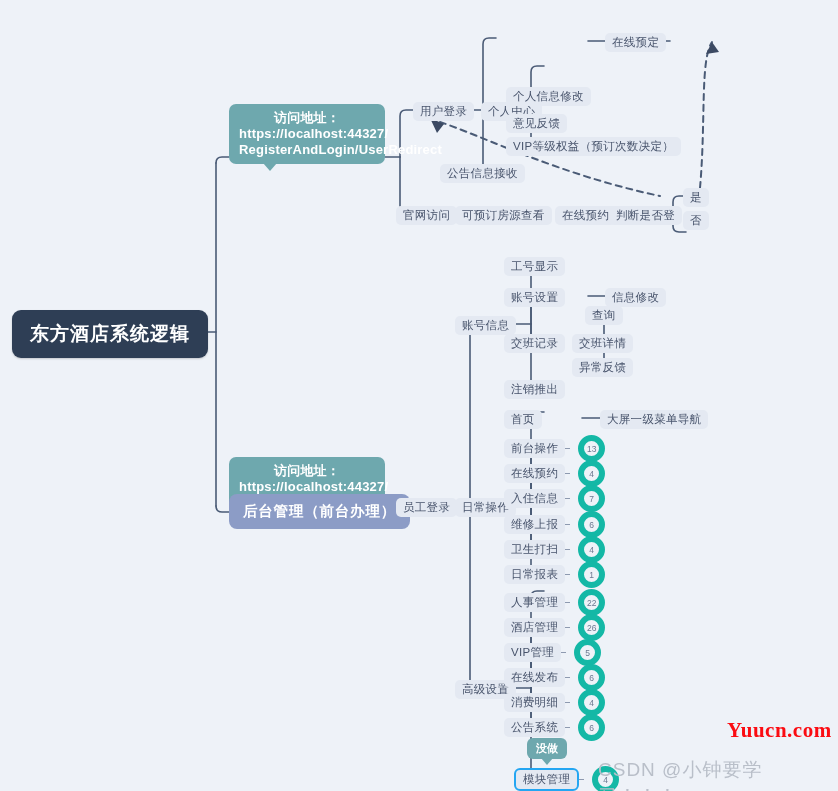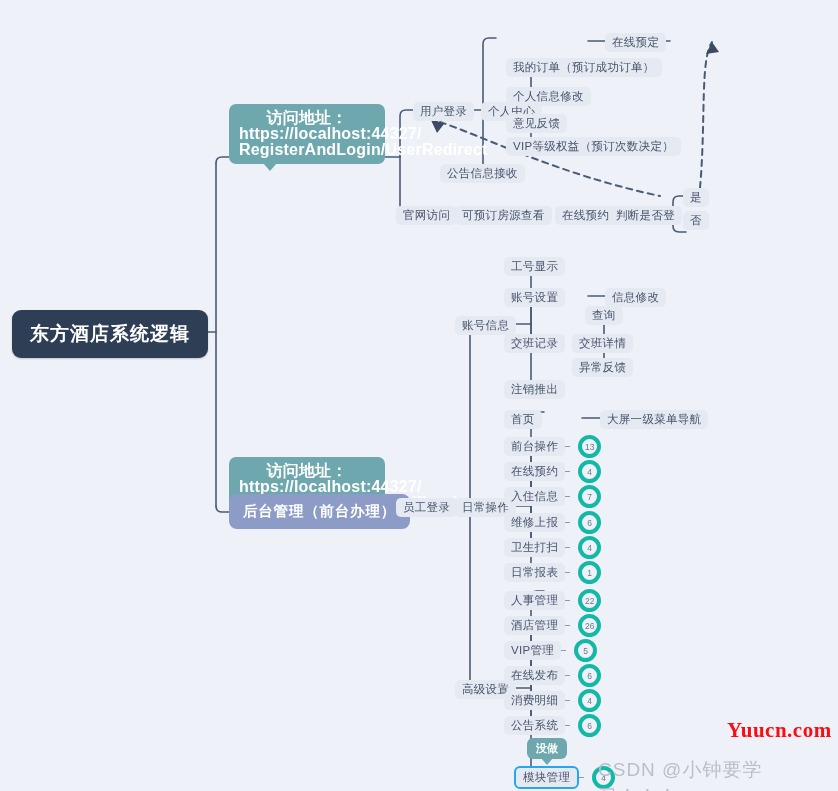--- a/index.html
+++ b/index.html
@@ -58,21 +58,21 @@
     font-size:11.5px;
     line-height:15px;
     color:#48546c;
   }
 
   
   .badge{
     display:inline-flex;align-items:center;justify-content:center;
     width:15px;height:15px;
     margin-left:8px;
-    border:4px solid #14b8a6;
+    border:6px solid #14b8a6;
     border-radius:50%;
     font-size:8.5px;
     color:#6b7890;
     background:transparent;
     flex:0 0 auto;
   }
   .badge-wrap{
     position:absolute;
     display:flex;align-items:center;
   }
@@ -81,21 +81,21 @@
     width:5px;height:1px;background:#8e9ab0;margin-left:0px;
   }
 
   
   .tooltip{
     position:absolute;
     background:#6ea8ae;
     color:#ffffff;
     border-radius:7px;
     padding:6px 10px;
-    font-size:16px;
+    font-size:13px;
     line-height:16px;
     text-align:center;
     font-weight:bold;
     letter-spacing:.2px;
     box-sizing:border-box;
   }
   .tooltip:after{
     content:"";
     position:absolute;
     left:34px;bottom:-7px;
@@ -237,21 +237,20 @@
   </div>
 
 
   <div class="node n-leaf" style="left:413px;top:102px;">用户登录</div>
 
   <div class="node n-leaf" style="left:396px;top:206px;">官网访问</div>
 
   <div class="node n-leaf" style="left:605px;top:33px;">在线预定</div>
 
   <div class="node n-leaf" style="left:461px;top:102px;margin-left:20px;">个人中心</div>
-  <div class="node n-leaf" style="left:506px;top:58px;">我的订单（预订成功订单）</div>
   <div class="node n-leaf" style="left:506px;top:87px;">个人信息修改</div>
   <div class="node n-leaf" style="left:506px;top:114px;">意见反馈</div>
   <div class="node n-leaf" style="left:506px;top:137px;">VIP等级权益（预订次数决定）</div>
 
   <div class="node n-leaf" style="left:440px;top:164px;">公告信息接收</div>
 
   <div class="node n-leaf" style="left:455px;top:206px;">可预订房源查看</div>
   <div class="node n-leaf" style="left:555px;top:206px;">在线预约</div>
   <div class="node n-leaf" style="left:609px;top:206px;">判断是否登</div>
   <div class="node n-leaf" style="left:683px;top:188px;">是</div>

